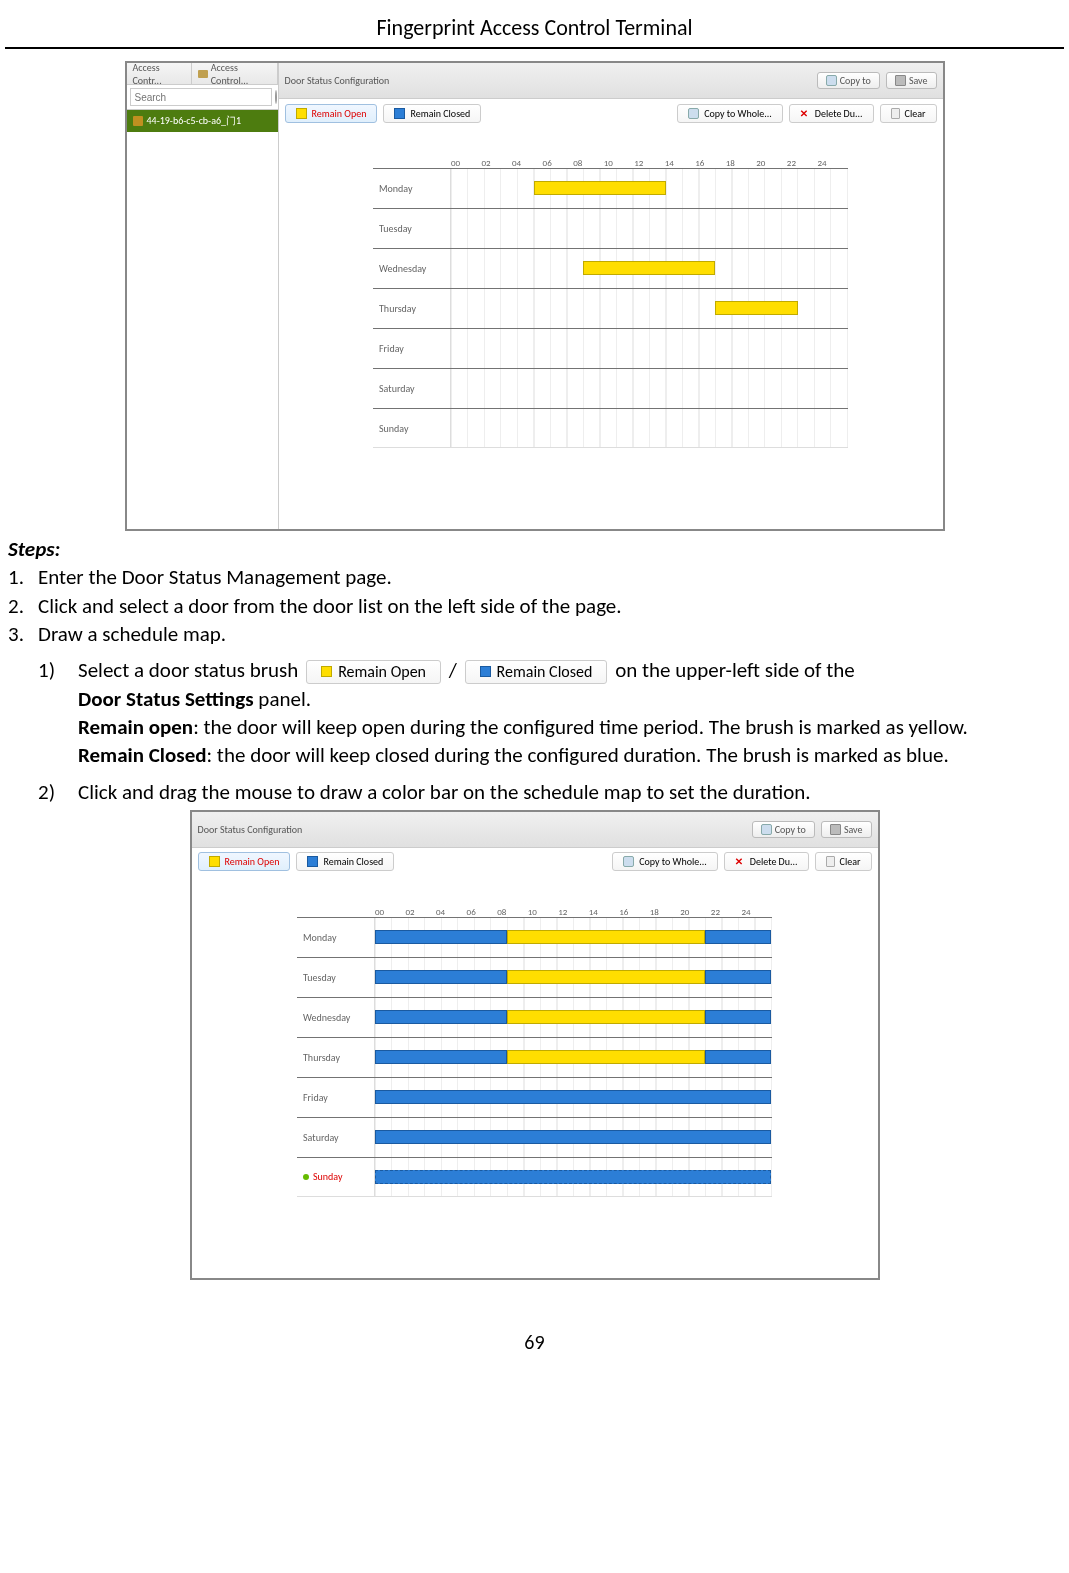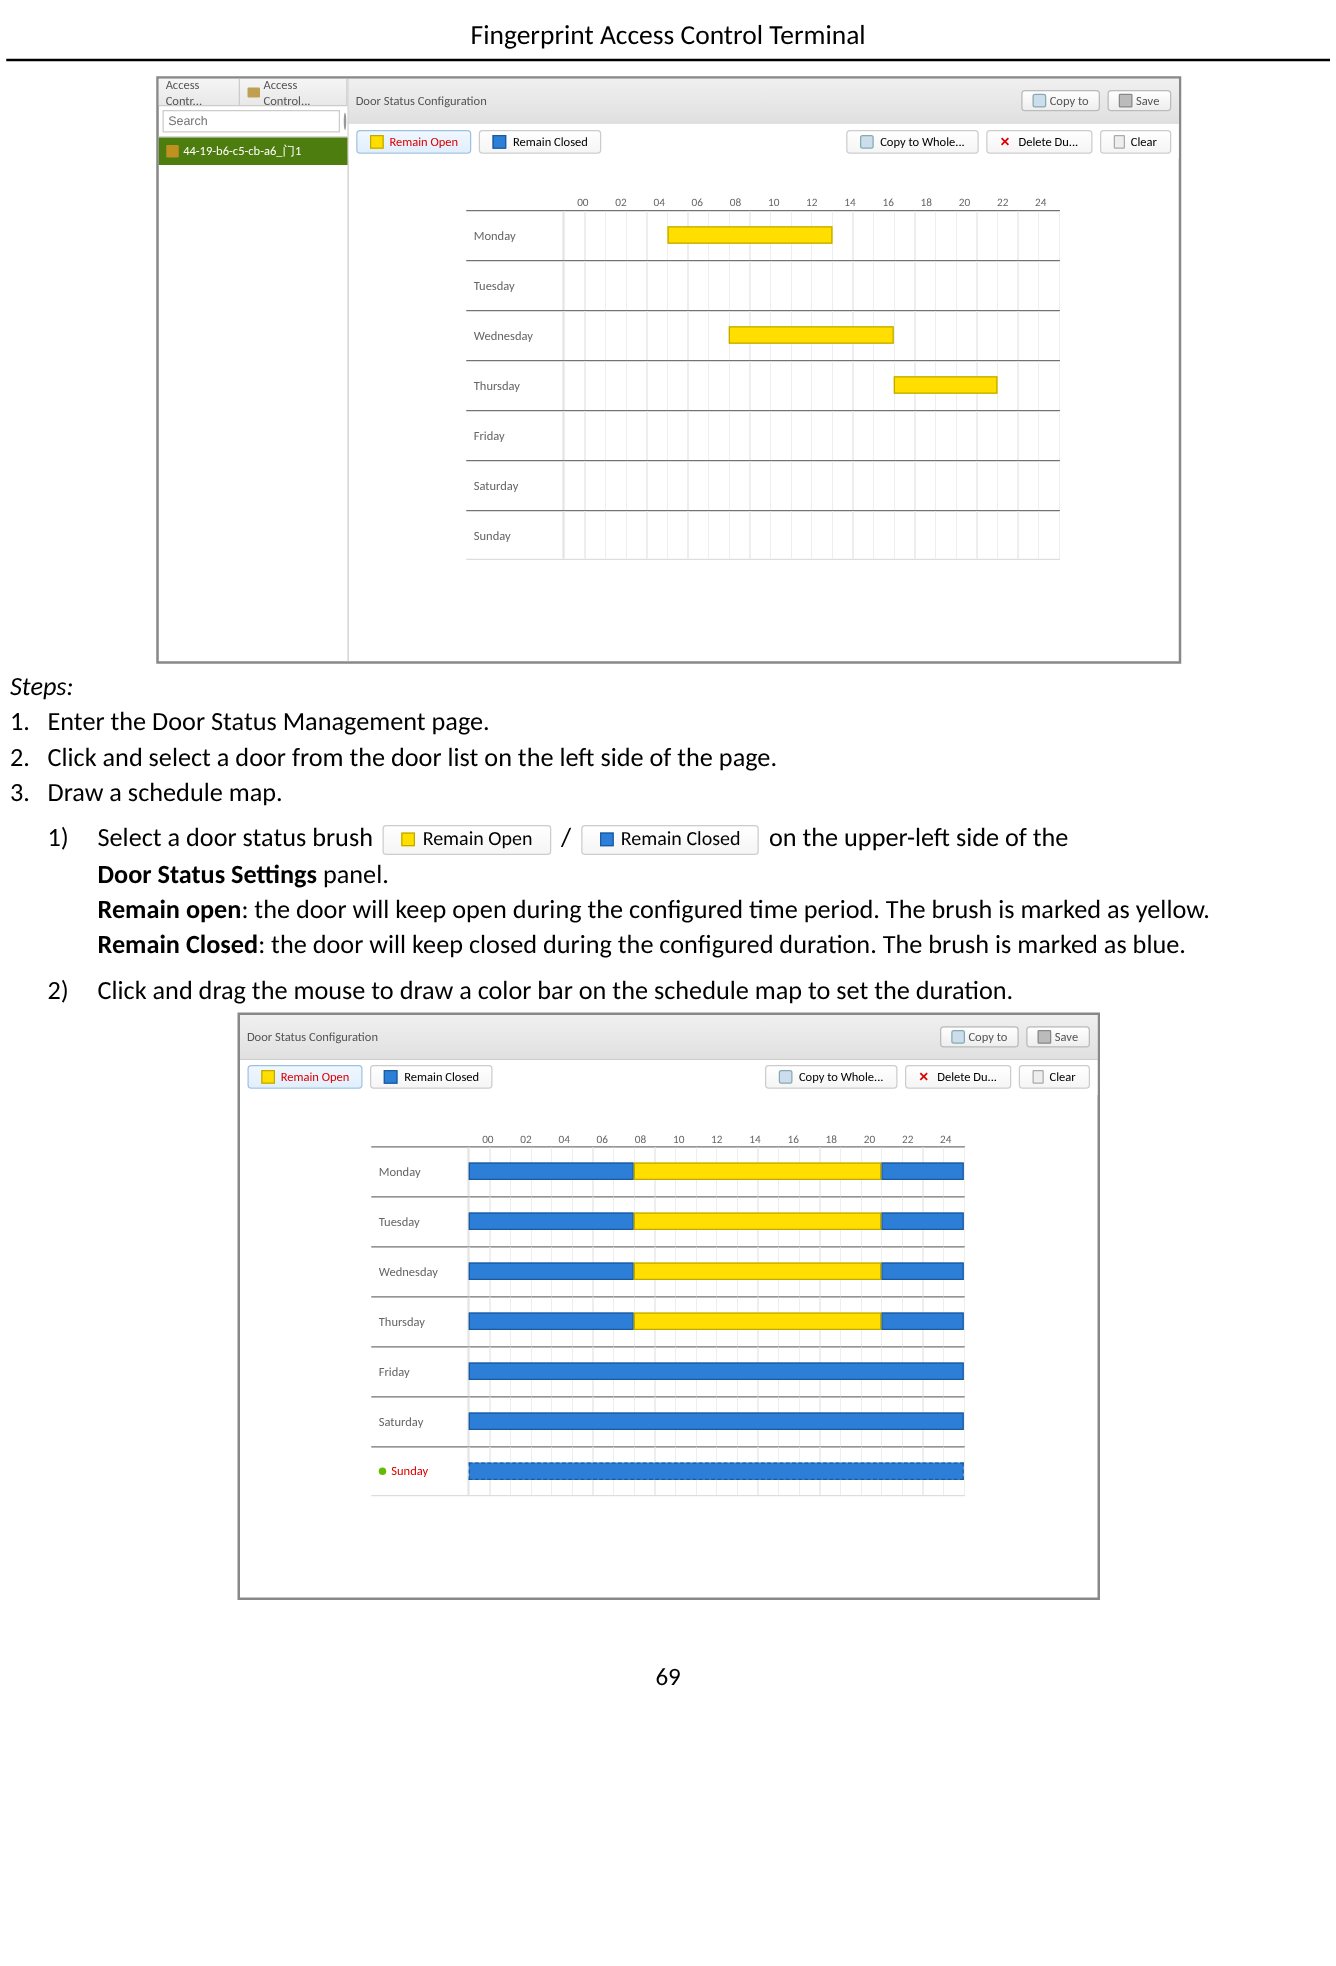--- a/index.html
+++ b/index.html
@@ -30,33 +30,33 @@
 .sw-yellow { width: 11px; height: 11px; background: #ffde00; border: 1px solid #c0aa00; display: inline-block; }
 .sw-blue { width: 11px; height: 11px; background: #2c7ed6; border: 1px solid #1a5aa0; display: inline-block; }
 .toolbar-spacer { flex: 1; }
 .red-x { color: #d00; font-weight: bold; display: inline-block; width: 10px; }
 .small-icon { display: inline-block; width: 11px; height: 11px; border: 1px solid #8aa; background: #cde; border-radius: 2px; }
 .save-icon { display: inline-block; width: 11px; height: 11px; border: 1px solid #888; background: #bbb; border-radius: 1px; }
 .trash-icon { display: inline-block; width: 9px; height: 11px; border: 1px solid #aaa; background: #eee; border-radius: 1px; }
 .sched-wrap { flex: 1; display: flex; justify-content: center; padding-top: 30px; }
 .sched { width: 475px; }
 .hours-row { display: flex; margin-left: 78px; font-size: 9px; color: #666; }
-.hours-row span { width: 33px; text-align: center; }
+.hours-row span { width: 33px; text-align: left; }
 .day-row { display: flex; align-items: stretch; border-top: 1px solid #737373; height: 40px; }
 .day-row:last-child { border-bottom: 1px solid #ddd; }
 .day-label { width: 78px; font-size: 10px; color: #666; display: flex; align-items: center; padding-left: 6px; border-right: 1px solid #ddd; }
 .day-label .dot { width: 6px; height: 6px; border-radius: 50%; background: #6b0; margin-right: 4px; display: inline-block; }
 .day-grid { flex: 1; position: relative; background-image: repeating-linear-gradient(to right, #eee 0, #eee 1px, transparent 1px, transparent 16.5px); }
 .bar { position: absolute; top: 12px; height: 14px; }
 .bar-yellow { background: #ffde00; border: 1px solid #c0aa00; }
 .bar-blue { background: #2c7ed6; border: 1px solid #1a5aa0; }
 .bar-dashed { border-style: dashed; }
 
 .steps { margin-top: 4px; font-size: 21px; line-height: 1.25; }
-.steps-hdr { font-style: italic; font-weight: normal; margin-left: 3px; }
+.steps-hdr { font-style: italic; font-weight: bold; margin-left: 3px; }
 .step-item { display: flex; margin-left: 3px; margin-top: 2px; }
 .step-num { width: 30px; flex-shrink: 0; }
 .substep { display: flex; margin-left: 33px; margin-top: 10px; align-items: flex-start; }
 .sub-num { width: 40px; flex-shrink: 0; }
 .sub-body { flex: 1; }
 .inline-btn { display: inline-flex; align-items: center; gap: 6px; border: 1px solid #ccc; background: linear-gradient(#fff,#f5f5f5); padding: 3px 14px; border-radius: 3px; font-size: 16px; vertical-align: middle; line-height: 1; margin: 0 3px; }
 .sub-indent { margin-left: 73px; margin-top: 2px; }
 strong { font-weight: bold; }
 .brush-label.sel-red { color: #d00; }
 </style>

